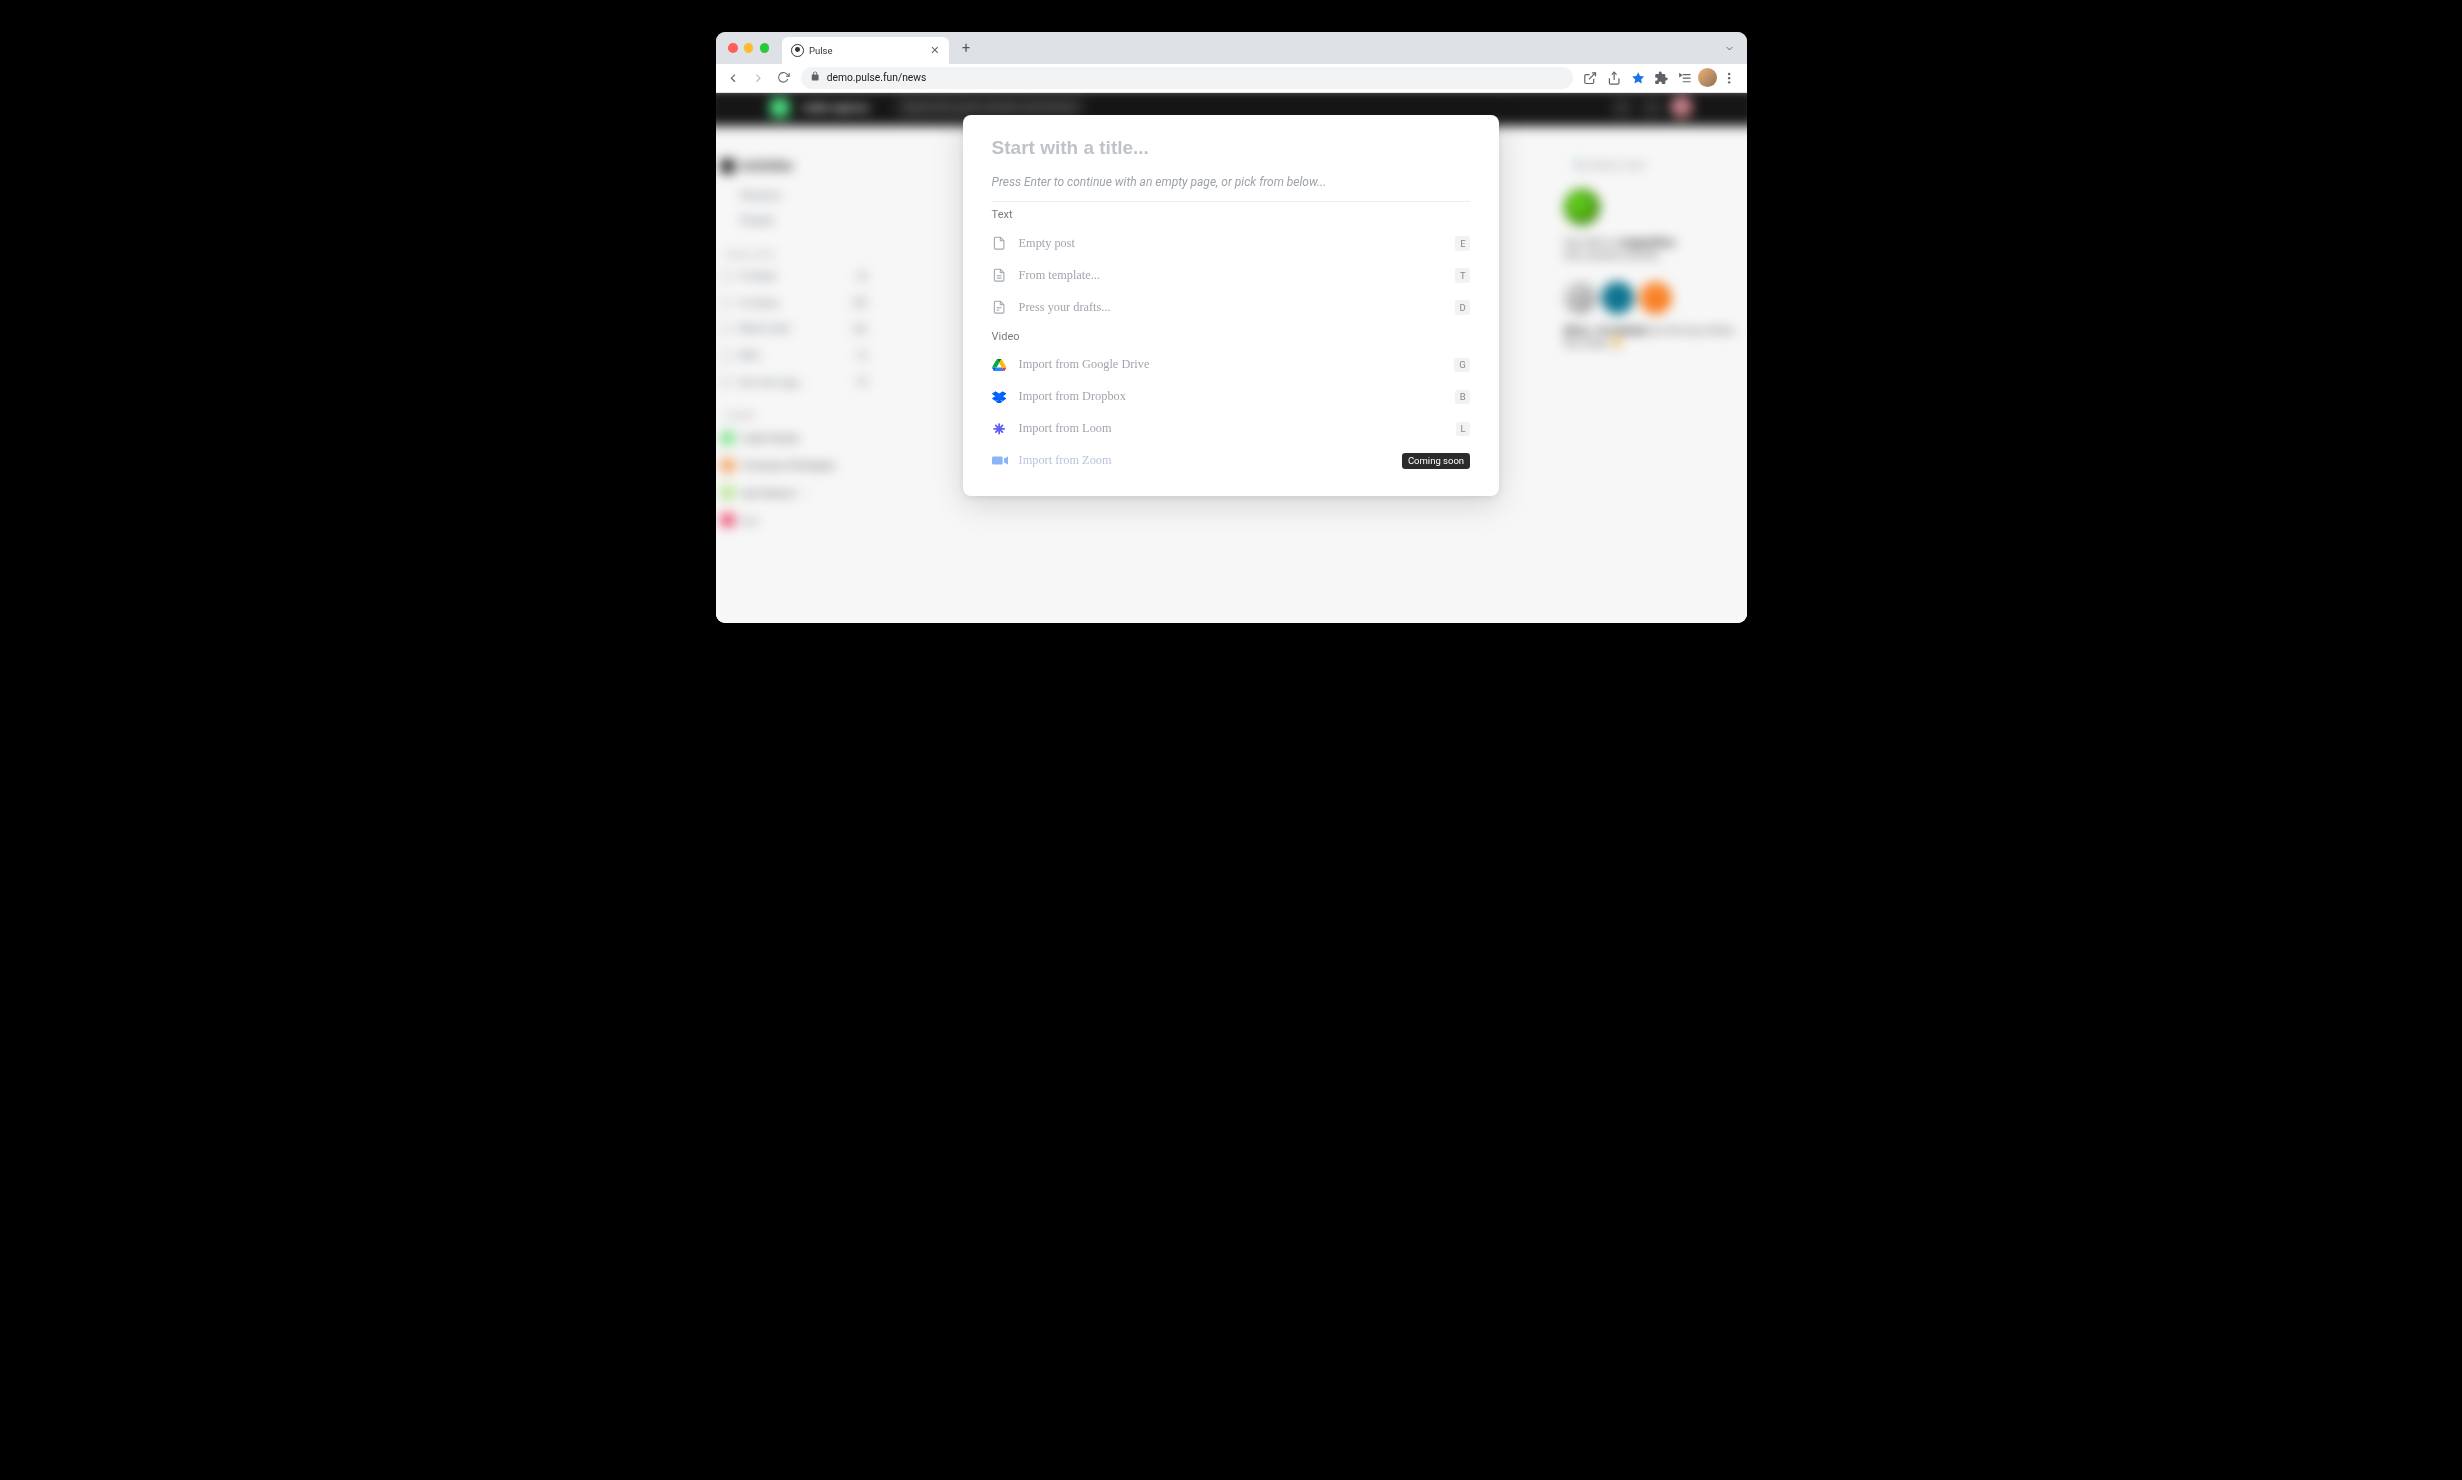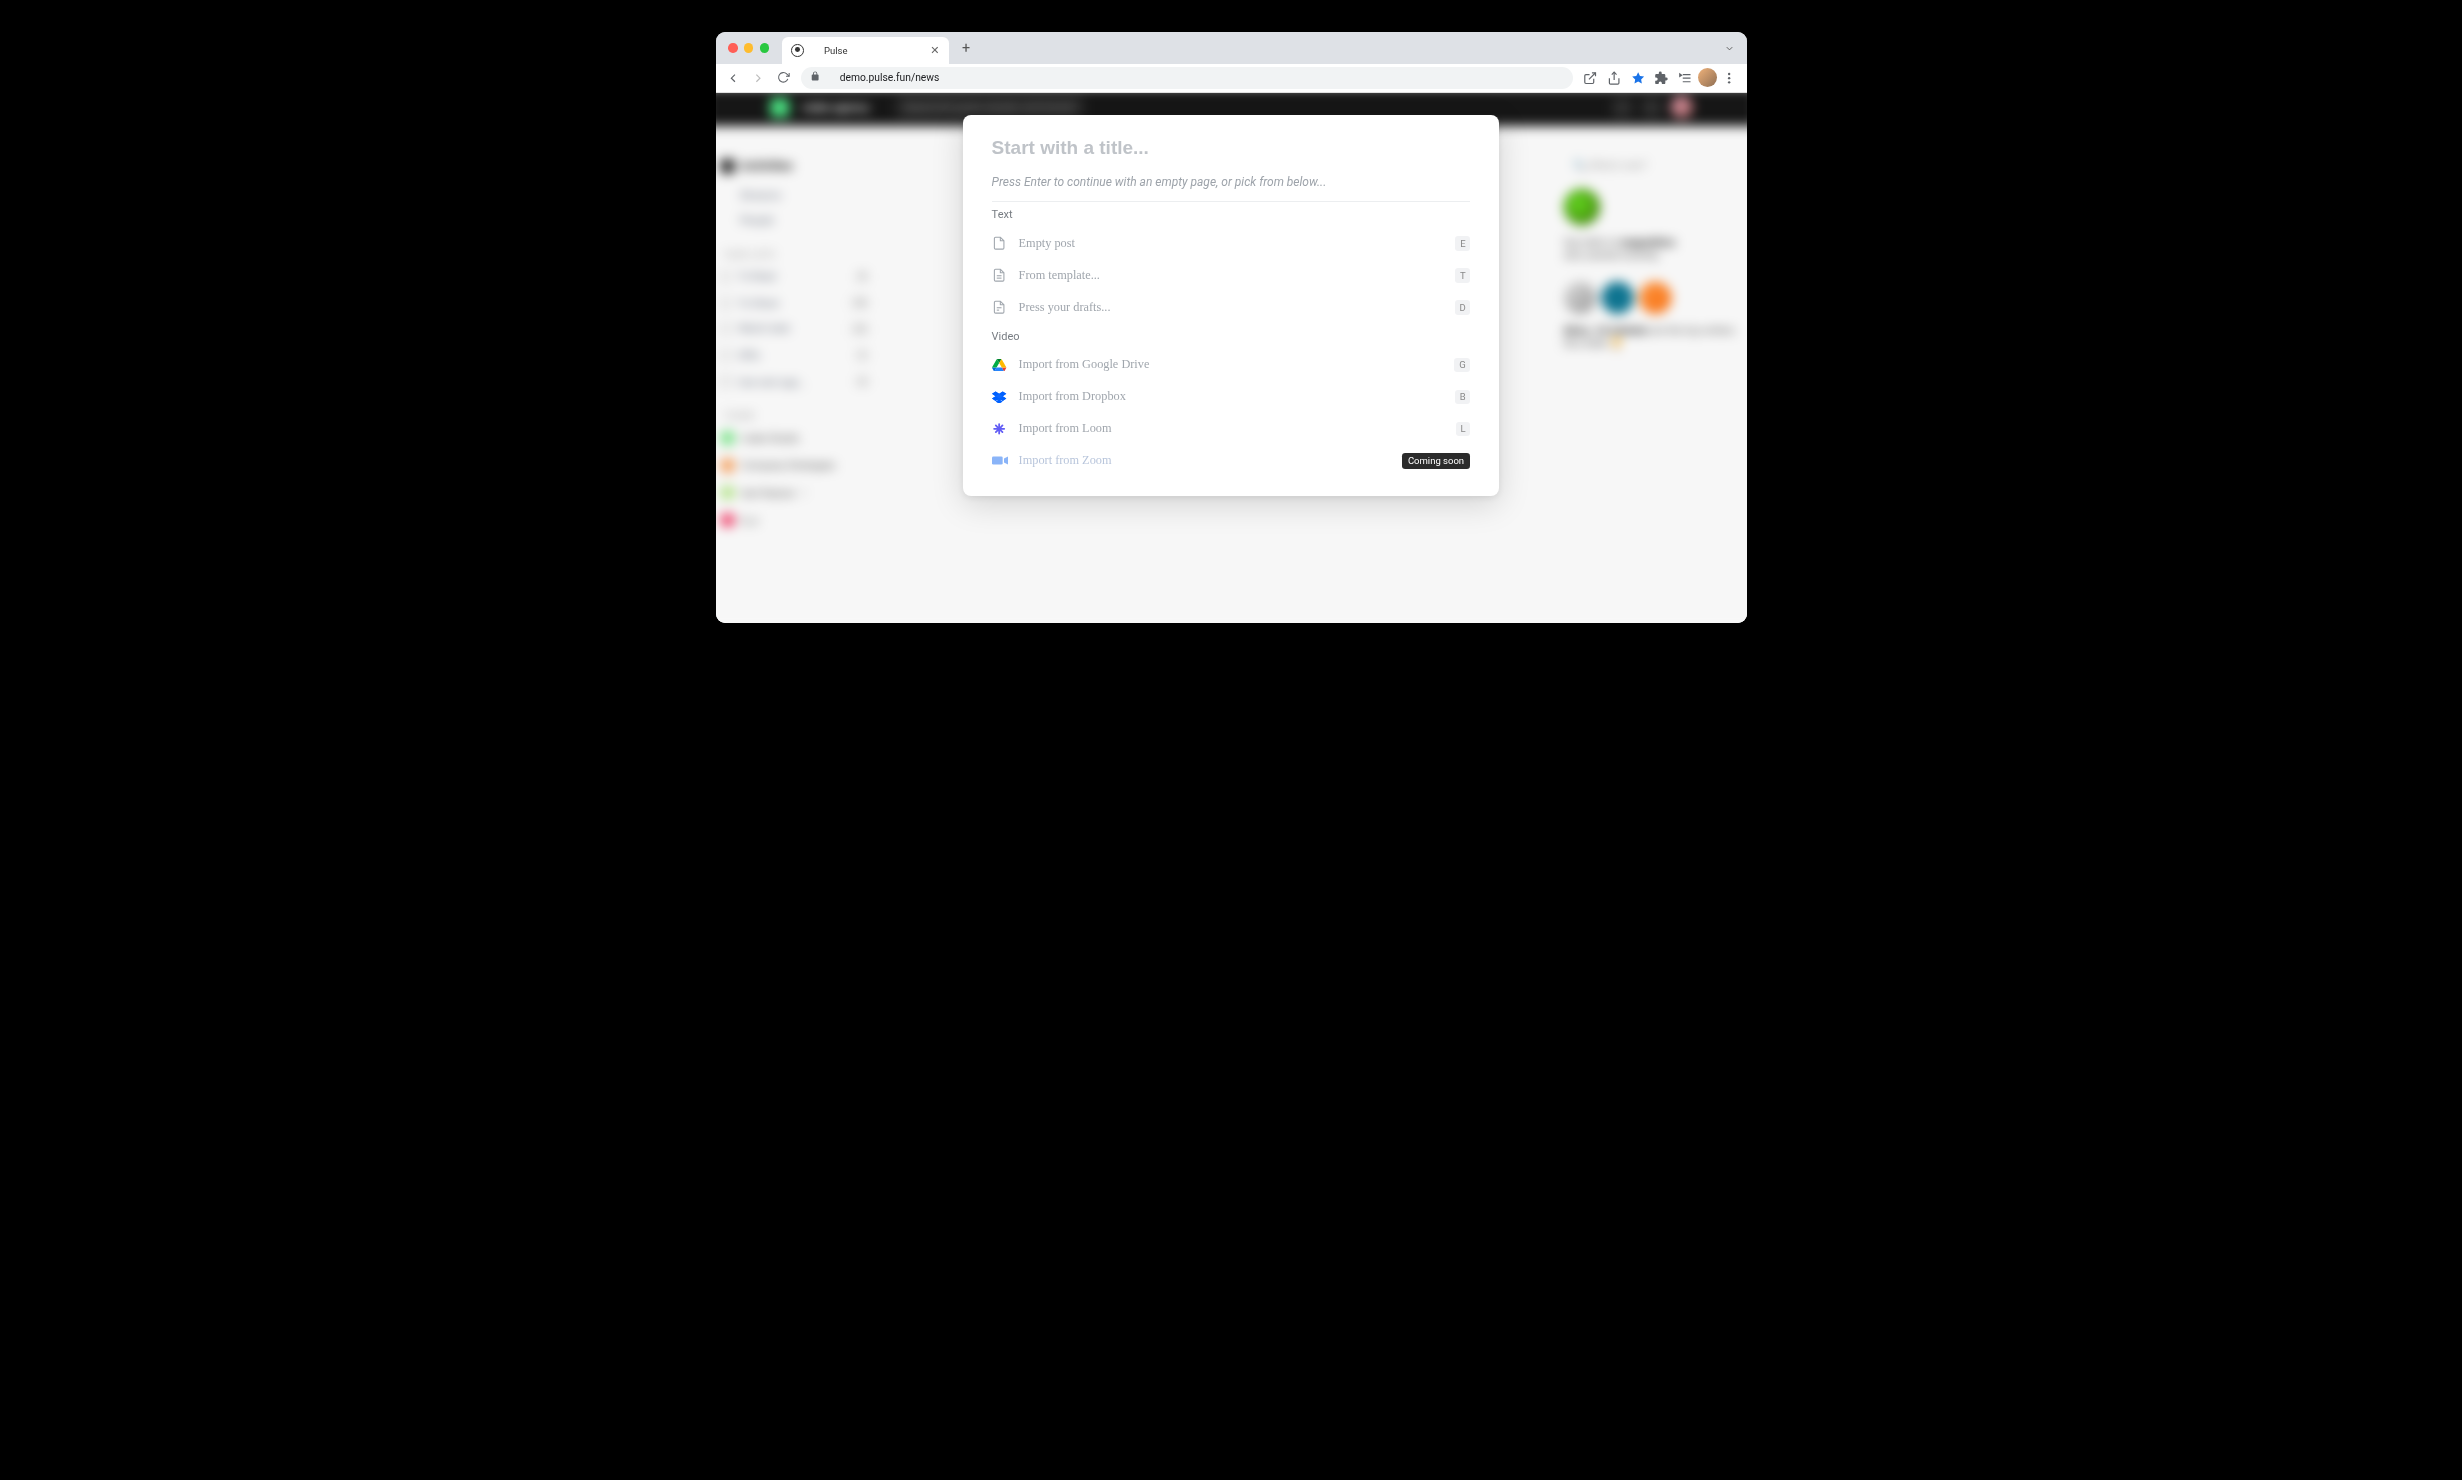--- a/index.html
+++ b/index.html
@@ -41,21 +41,21 @@
   .tl.red { background: #ff5f57; }
   .tl.yellow { background: #febc2e; }
   .tl.green { background: #28c840; }
   .tab {
     height: 27px;
     background: #fff;
     border-radius: 6.3px 6.3px 0 0;
     display: flex;
     align-items: center;
     padding: 0 9.5px;
-    gap: 20px;
+    gap: 5px;
     min-width: 167px;
     margin-top: 4.8px;
     font-size: 9.5px;
     color: #333;
   }
   .tab .favicon {
     width: 12.7px; height: 12.7px; border-radius: 50%;
     border: 1.6px solid #333;
     position: relative;
     flex-shrink: 0;
@@ -110,21 +110,21 @@
     border-radius: 11px;
     display: flex;
     align-items: center;
     padding: 0 9.5px;
     font-size: 10.3px;
     color: #5f6368;
     gap: 6.3px;
     margin: 0 3.2px;
   }
   .addr .lock { color: #5f6368; }
-  .addr .path { color: #202124; margin-left: 13px; }
+  .addr .path { color: #202124; }
   .url-actions {
     display: flex;
     gap: 1.6px;
     align-items: center;
   }
   .url-actions .nav-btn svg { width: 14.3px; height: 14.3px; }
   .star { color: #1a73e8; }
   .avatar {
     width: 19px; height: 19px; border-radius: 50%;
     background: linear-gradient(135deg, #f0b27a, #8e6e53);

